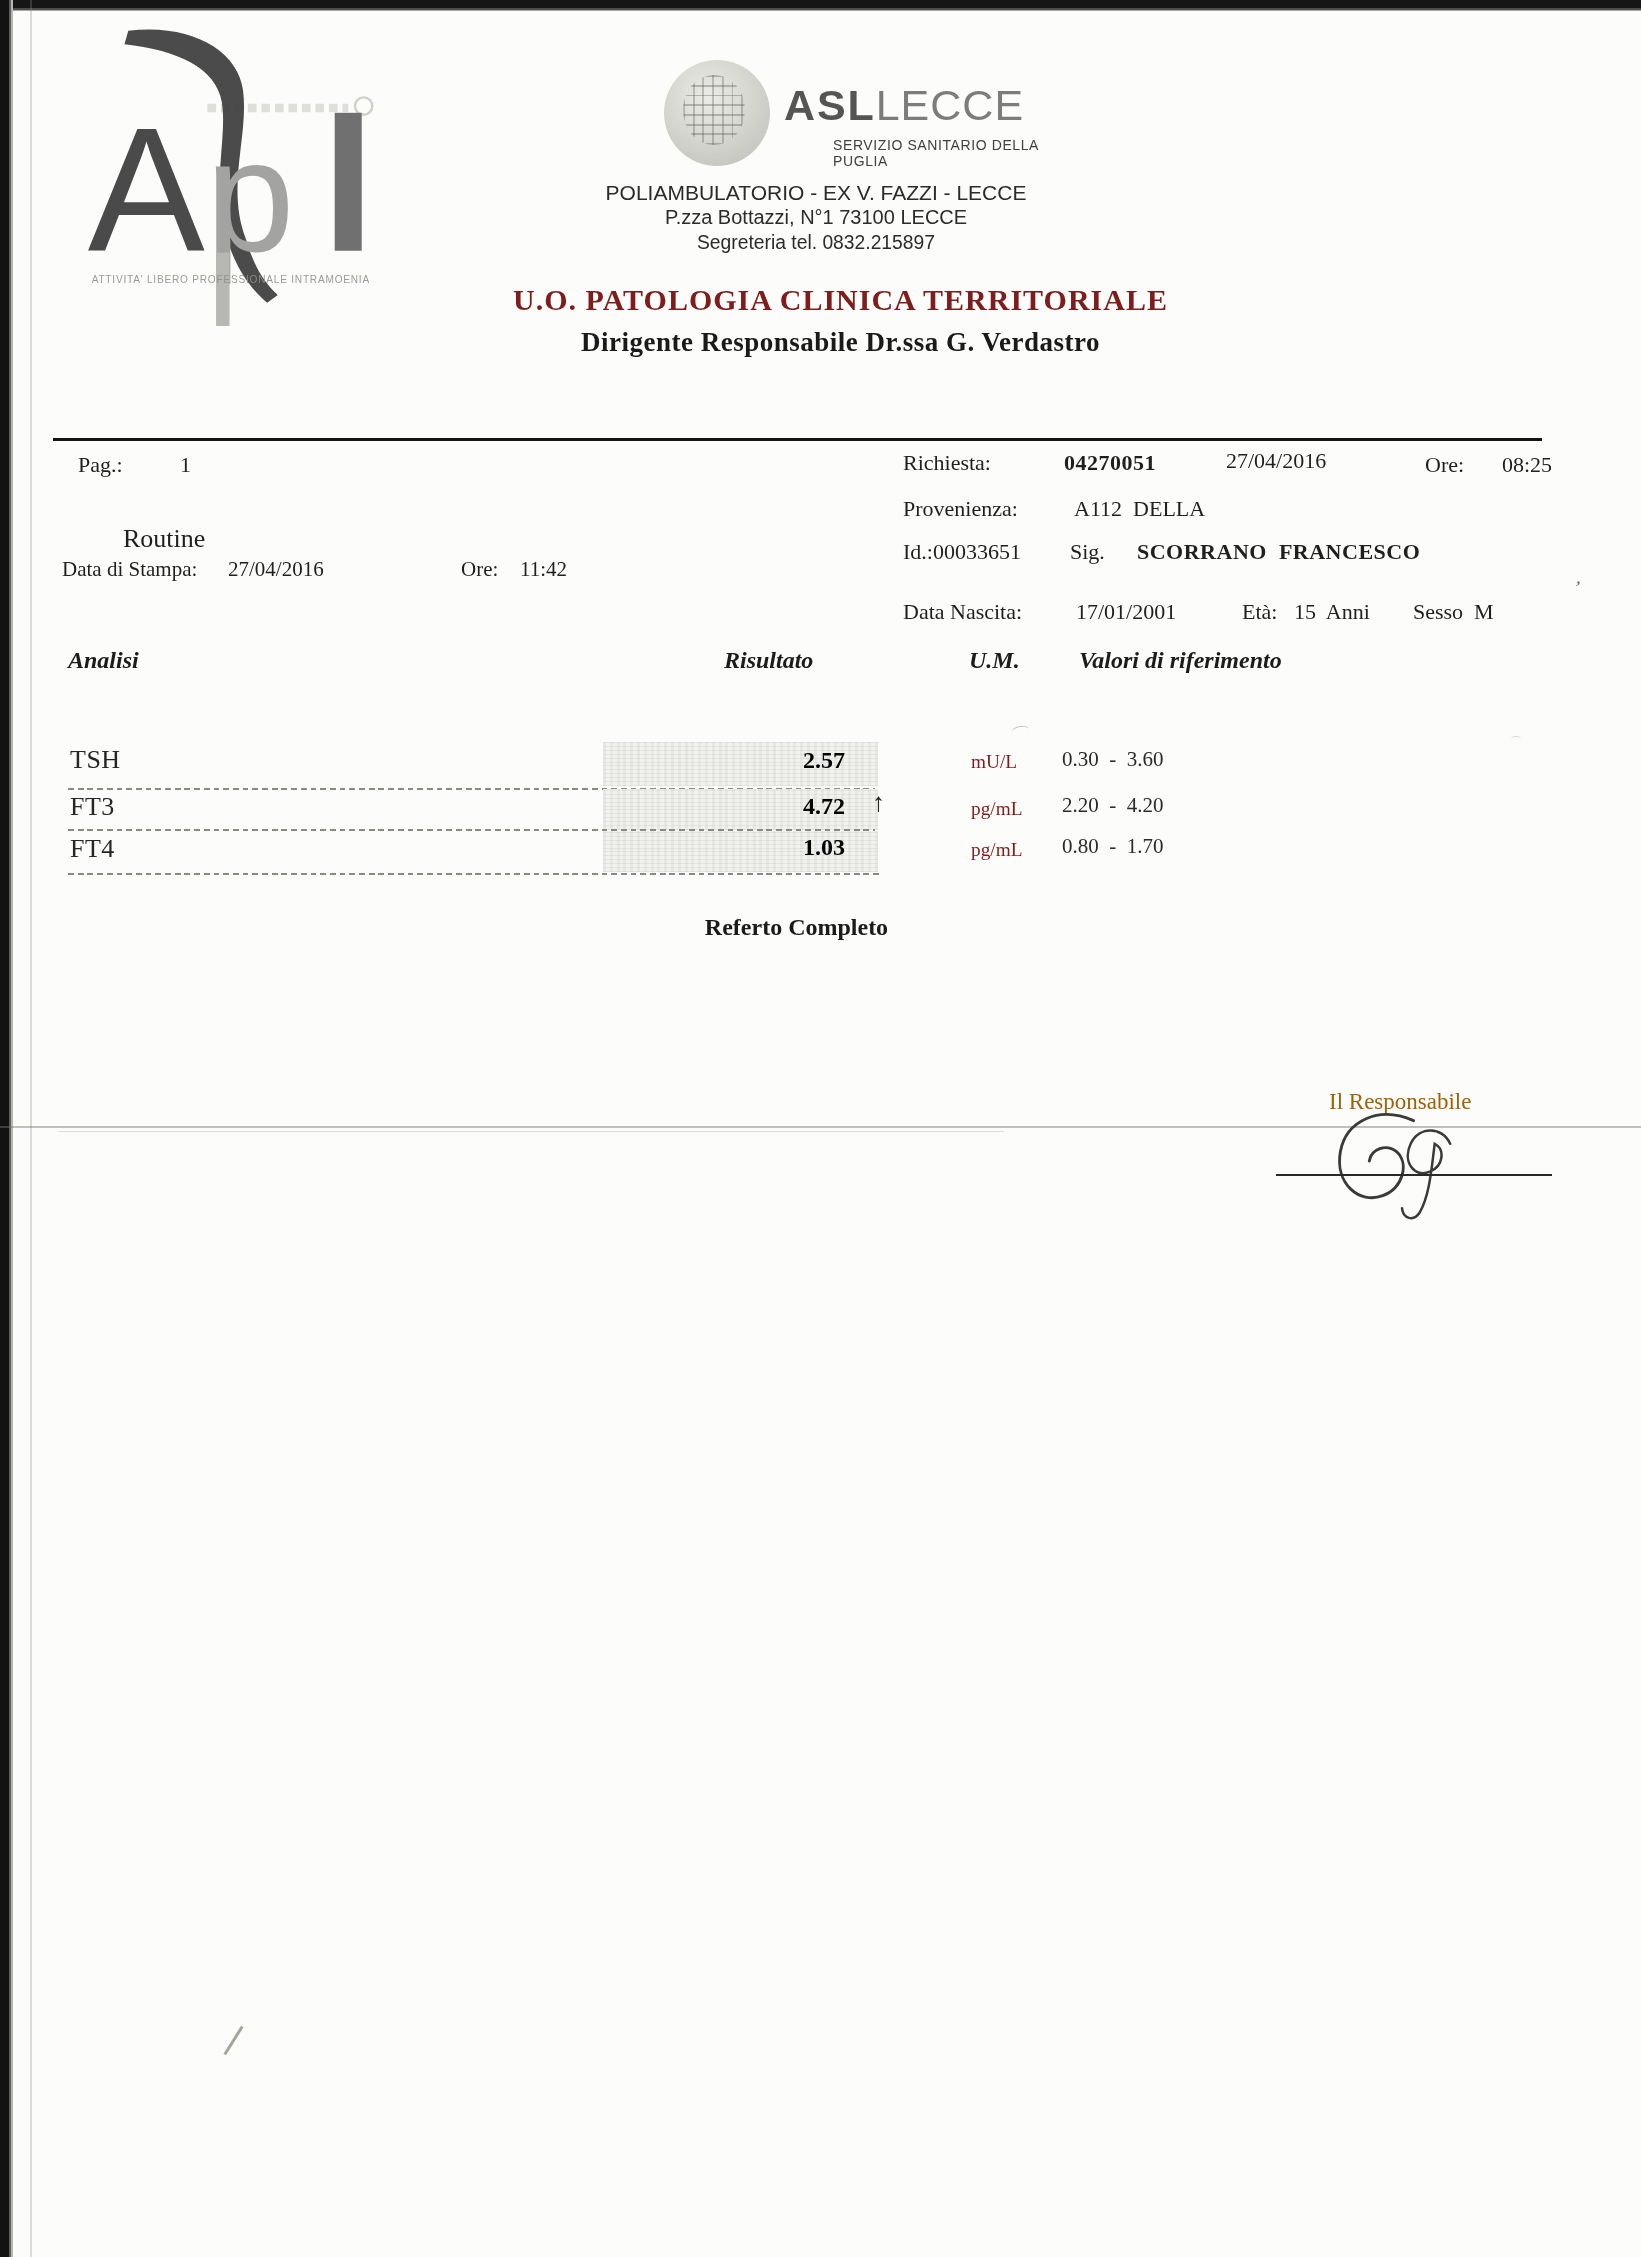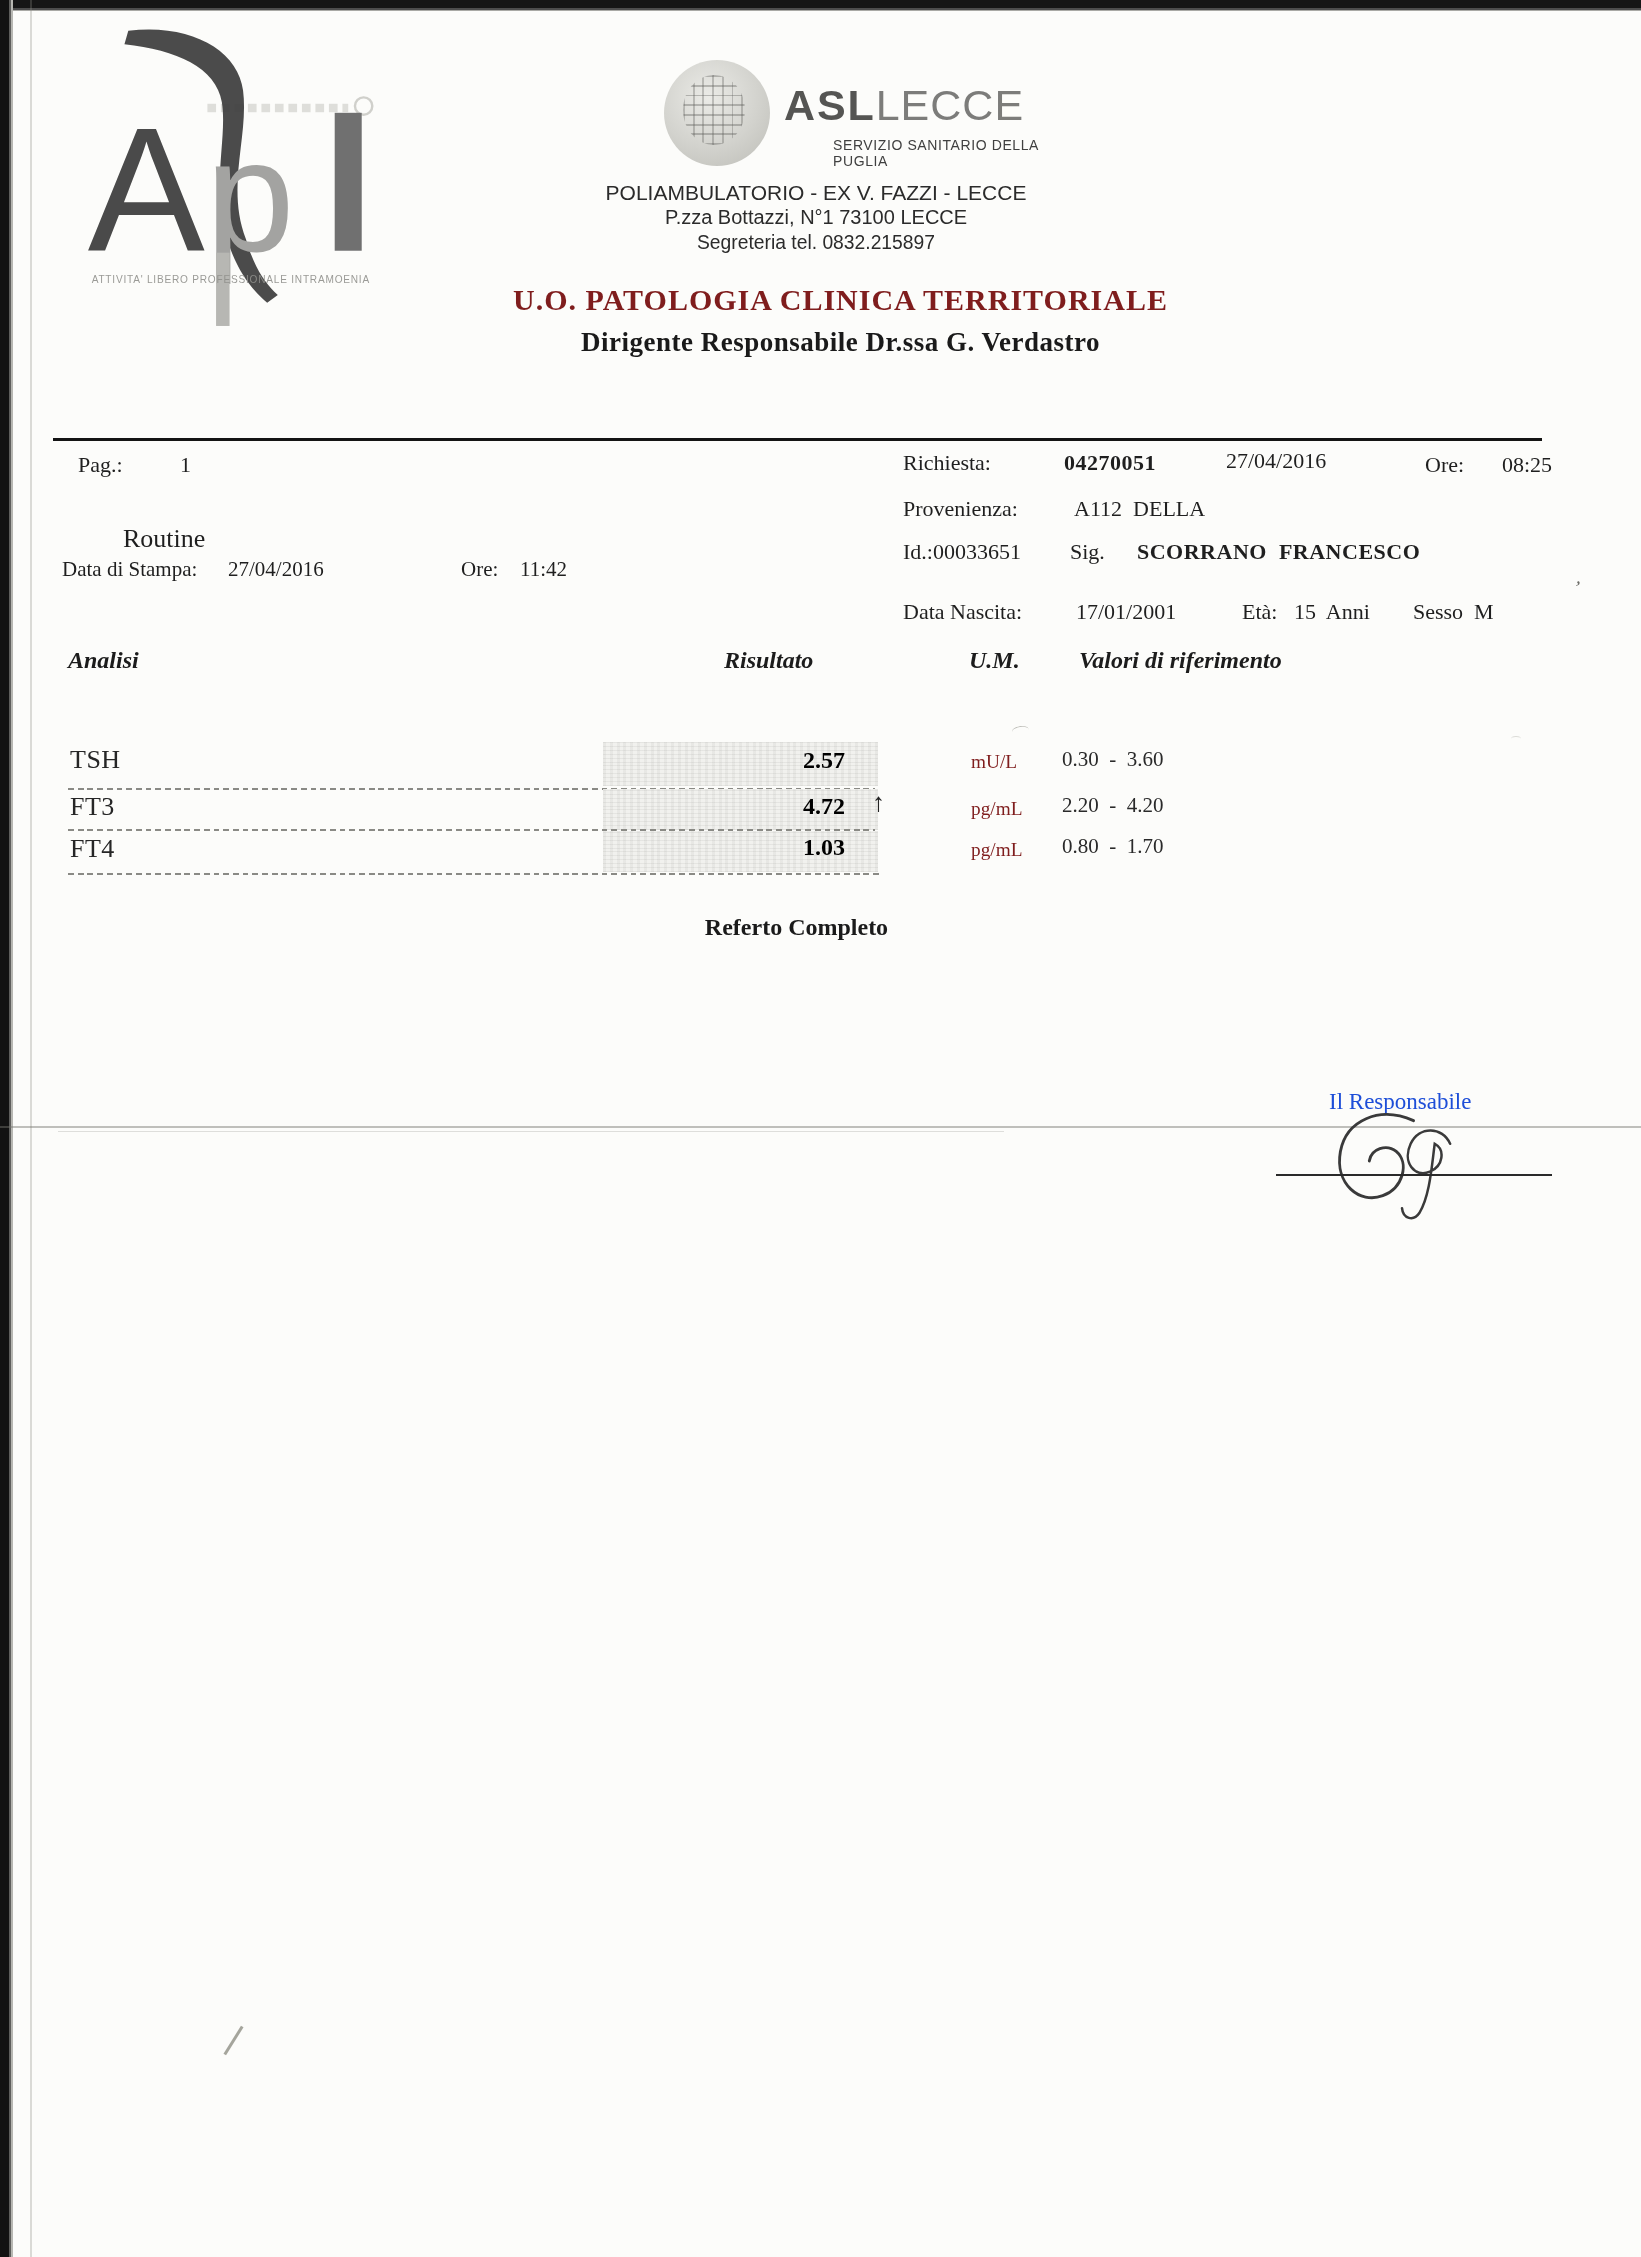--- a/index.html
+++ b/index.html
@@ -50,21 +50,21 @@
   .dash { height:1.9px; width:807px; left:68px;
     background:repeating-linear-gradient(90deg,#8a8a85 0 5.8px, transparent 5.8px 9.7px); }
   .flag { left:872px; font-size:26px; font-weight:bold; color:#222; }
 
   .referto { left:618px; top:914px; width:357px; text-align:center;
     font-size:24px; font-weight:bold; color:#1a1a1a; }
 
   .fold1 { left:0; top:1126px; width:1641px; height:1.9px; background:rgba(118,118,110,0.45); }
   .fold2 { left:58px; top:1131px; width:946px; height:1px; background:rgba(118,118,110,0.22); }
 
-  .resp { left:1329px; top:1089px; font-size:23px; color:#1d4ed8; }
+  .resp { left:1329px; top:1089px; font-size:23px; color:#a16207; }
   .sigline { left:1276px; top:1174px; width:276px; height:1.9px; background:#2a2a2a; }
 
   .slash { left:232px; top:2024px; width:2.9px; height:33px; background:#8e8e84; transform:rotate(32deg); opacity:0.8; }
   .curl1 { left:1012px; top:726px; width:17.4px; height:8.7px; border-top:1.9px solid #b4b4ae;
     border-radius:50% 50% 0 0; transform:rotate(-8deg); opacity:0.85; }
   .curl2 { left:1511px; top:736px; width:9.7px; height:4.8px; border-top:1.9px solid #c2c2bc;
     border-radius:50% 50% 0 0; opacity:0.55; }
   .tick { left:1574px; top:577px; font-size:19.3px; color:#6f6f6a; transform:rotate(12deg); }
 
   

